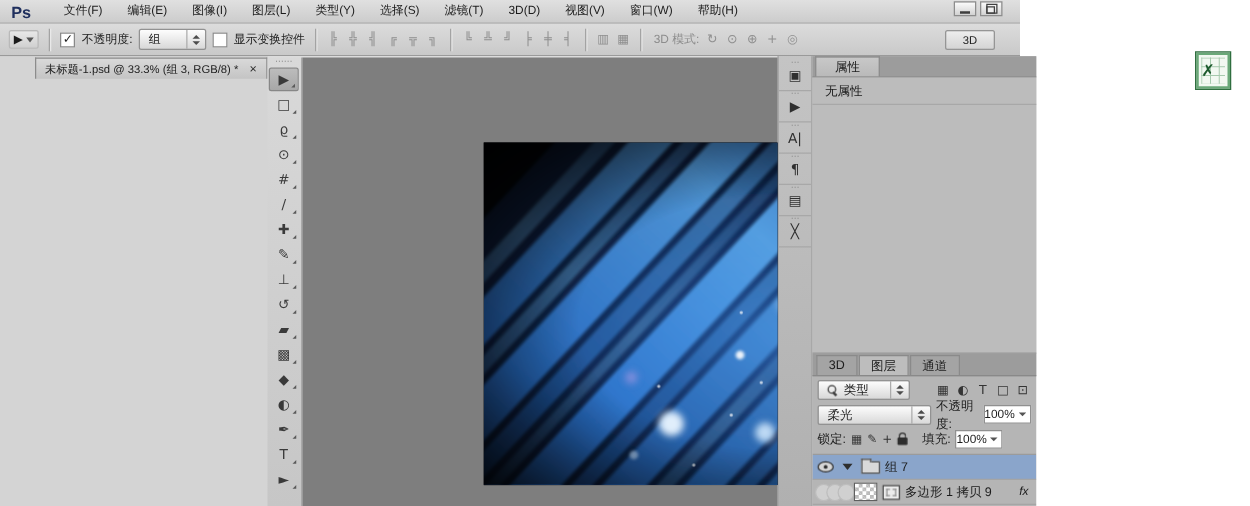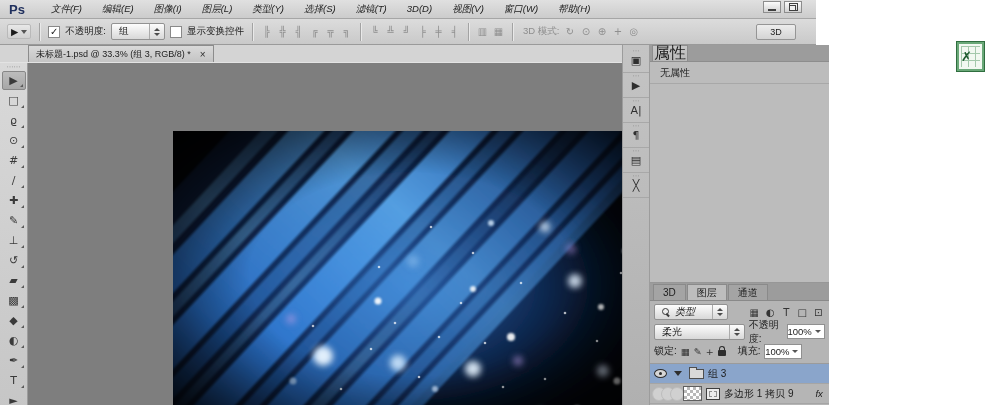--- a/index.html
+++ b/index.html
@@ -5,21 +5,21 @@
   * { margin:0; padding:0; box-sizing:border-box; }
   html,body { width:1000px; height:405px; overflow:hidden; }
   body { font-family:"Liberation Sans","DejaVu Sans",sans-serif; font-size:10px; color:var(--text-dark); }
   .glyph { font-family:"DejaVu Sans",sans-serif; }
   .app { position:relative; width:816px; height:405px; background:var(--chrome); }
 
   
   .menubar { height:19px; display:flex; align-items:center; background:linear-gradient(#e0e0e0,#cccccc); border-bottom:1px solid #a6a6a6; padding-left:9px; }
   .ps-logo { font-weight:bold; color:var(--ps-logo-blue); font-size:13px; margin-right:16px; }
   .menus { display:flex; }
-  .menu-item { padding:0 10px; font-size:9.5px; line-height:18px; cursor:default;font-style:italic; }
+  .menu-item { padding:0 10px; font-size:9.5px; line-height:18px; cursor:default; }
   .win-controls { margin-left:auto; display:flex; gap:3px; align-self:flex-start; margin-top:1px; margin-right:14px; }
   .win-btn { width:18px; height:12px; background:linear-gradient(#fbfbfb,#d2d2d2); border:1px solid #8d8d8d; display:flex; align-items:center; justify-content:center; }
   .glyph-min { width:8px; height:2px; background:#3f3f3f; margin-top:5px; }
   .glyph-restore { width:7px; height:6px; border:1px solid #3f3f3f; position:relative; margin-top:2px; margin-right:2px; background:#eee; }
   .glyph-restore::before { content:""; position:absolute; right:-3px; top:-3px; width:7px; height:6px; border:1px solid #3f3f3f; }
 
   
   .optionsbar { height:26px; display:flex; align-items:center; background:linear-gradient(#dcdcdc,#c9c9c9); border-bottom:1px solid #9a9a9a; padding:0 7px; gap:5px; font-size:9.5px; }
   .ob-divider { width:1px; height:18px; background:#a3a3a3; box-shadow:1px 0 0 #e9e9e9; margin:0 3px; }
   .tool-chip { display:flex; align-items:center; gap:3px; padding:1px 3px; border:1px solid #b9b9b9; border-radius:2px; background:linear-gradient(#e8e8e8,#d0d0d0); }
@@ -31,21 +31,21 @@
   .stepper i { width:0; height:0; border-left:3px solid transparent; border-right:3px solid transparent; }
   .stepper .up { border-bottom:3px solid #4c4c4c; }
   .stepper .dn { border-top:3px solid #4c4c4c; }
   .icon-row { display:flex; gap:5px; color:var(--icon-gray); font-size:10px; }
   .icon-row span { width:11px; text-align:center; }
   .mode3d-label { color:#8d8d8d; margin-left:2px; }
   .ws-btn { margin-left:auto; margin-right:13px; width:40px; height:16px; border:1px solid #959595; background:linear-gradient(#ededed,#d4d4d4); border-radius:2px; display:flex; align-items:center; justify-content:center; font-size:9px; }
 
   
   .workspace { display:flex; height:360px; }
-  .left-col { width:806px; display:flex; flex-direction:column; }
+  .left-col { width:806px; display:flex; flex-direction:row; }
   .tabbar { height:18px; display:flex; align-items:flex-end; padding-left:28px; background:var(--chrome); }
   .doc-tab { height:17px; background:linear-gradient(#d9d9d9,#c4c4c4); border:1px solid #8c8c8c; border-bottom:none; display:flex; align-items:center; padding:0 7px; font-size:9px; gap:9px; white-space:nowrap; }
   .tab-close { color:#2e2e2e; font-size:10px; cursor:default; }
   .left-body { flex:1; display:flex; border-top:1px solid #e3e3e3; }
 
   .toolbar { width:28px; background:linear-gradient(#d9d9d9,#c6c6c6); border-right:1px solid #9c9c9c; display:flex; flex-direction:column; align-items:center; padding-top:1px; overflow:hidden; }
   .toolbar-grip { color:#7d7d7d; font-size:7px; line-height:6px; height:7px; }
   .tool { width:24px; height:19px; display:flex; align-items:center; justify-content:center; color:#3a3a3a; font-size:11px; position:relative; flex:0 0 auto; }
   .tool::after { content:""; position:absolute; right:2px; bottom:2px; width:0; height:0; border-left:3px solid transparent; border-bottom:3px solid #5a5a5a; }
   .tool.active { background:linear-gradient(#bcbcbc,#a7a7a7); border:1px solid #878787; border-radius:2px; }
@@ -55,31 +55,31 @@
 
   
   .right-col { width:194px; display:flex; }
   .strip { width:30px; background:linear-gradient(#c4c4c4,#b0b0b0); border-left:1px solid #9c9c9c; border-right:1px solid #9c9c9c; display:flex; flex-direction:column; align-items:center; padding-top:3px; }
   .strip-icon { width:26px; height:25px; display:flex; flex-direction:column; align-items:center; justify-content:flex-start; color:#2f2f2f; font-size:11px; border-bottom:1px solid #a8a8a8; }
   .strip-icon::before { content:"⋯"; color:#828282; font-size:7px; line-height:5px; }
   .strip-icon .glyph { line-height:15px; }
 
   .dock { flex:1; display:flex; flex-direction:column; background:var(--panel); }
   .props-tabs { height:17px; background:var(--tab-strip); display:flex; align-items:flex-end; padding-left:2px; border-bottom:1px solid #8d8d8d; }
-  .props-tab { height:16px; padding:0 1px; background:linear-gradient(#c8c8c8,#b9b9b9); border:1px solid #8d8d8d; border-bottom:none; display:flex; align-items:center; font-size:16px; }
+  .props-tab { height:16px; padding:0 15px; background:linear-gradient(#c8c8c8,#b9b9b9); border:1px solid #8d8d8d; border-bottom:none; display:flex; align-items:center; font-size:10px; }
   .props-body { height:221px; background:var(--panel-light); border-bottom:1px solid #979797; display:flex; flex-direction:column; }
   .props-empty { height:22px; display:flex; align-items:center; padding-left:10px; border-bottom:1px solid #a8a8a8; }
 
   .layer-tabs { height:18px; background:var(--tab-strip); display:flex; align-items:flex-end; padding-left:3px; gap:1px; border-bottom:1px solid #898989; }
   .layer-tab { height:16px; padding:0 9px; display:flex; align-items:center; font-size:10px; background:#a4a4a4; border:1px solid #8a8a8a; border-bottom:none; }
   .layer-tab.active { background:#bdbdbd; }
 
   .layers-body { flex:1; padding:3px 4px 0; display:flex; flex-direction:column; gap:3px; overflow:hidden; }
   .filter-row { display:flex; align-items:center; height:16px; }
-  .filter-select { width:74px; height:16px;font-style:italic; }
+  .filter-select { width:74px; height:16px; }
   .mag { width:9px; height:9px; position:relative; margin-right:4px; flex:0 0 auto; }
   .mag::before { content:""; position:absolute; left:0; top:0; width:5px; height:5px; border:1.5px solid #3c3c3c; border-radius:50%; }
   .mag::after { content:""; position:absolute; left:5px; top:5px; width:4px; height:1.5px; background:#3c3c3c; transform:rotate(45deg); transform-origin:0 0; }
   .filter-icons { display:flex; gap:3px; margin-left:auto; color:#343434; font-size:10px; }
   .filter-icons span { width:13px; text-align:center; }
   .blend-row { display:flex; align-items:center; gap:4px; height:17px; }
   .blend-select { width:112px; height:16px; }
   .value-box { width:38px; height:15px; background:#fff; border:1px solid #909090; display:flex; align-items:center; justify-content:flex-end; padding:0 3px; font-size:9.5px; gap:3px; }
   .value-box .dd-arrow { border-top-width:3px; }
   .lock-row { display:flex; align-items:center; gap:4px; height:16px; }
@@ -484,21 +484,21 @@
               <span>100%</span>
               <span class="dd-arrow"></span>
             </span>
           </div>
 
           <div class="layers-list">
             <div class="layer-row selected">
               <span class="eye"></span>
               <span class="expander"></span>
               <span class="folder"></span>
-              <span>组 3</span>
+              <span>组 7</span>
             </div>
             <div class="layer-row">
               <span class="deco-circles">
                   <i></i>
                   <i></i>
                   <i></i>
                 </span>
               <span class="thumb"></span>
               <span class="mask-chip"></span>
               <span>多边形 1 拷贝 9</span>

